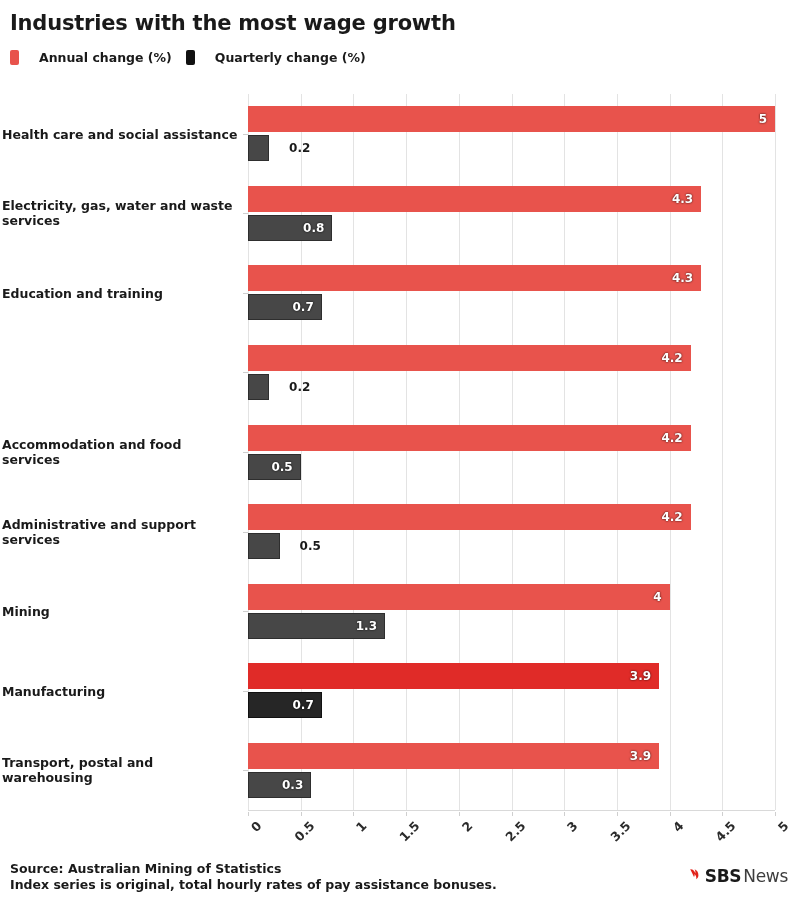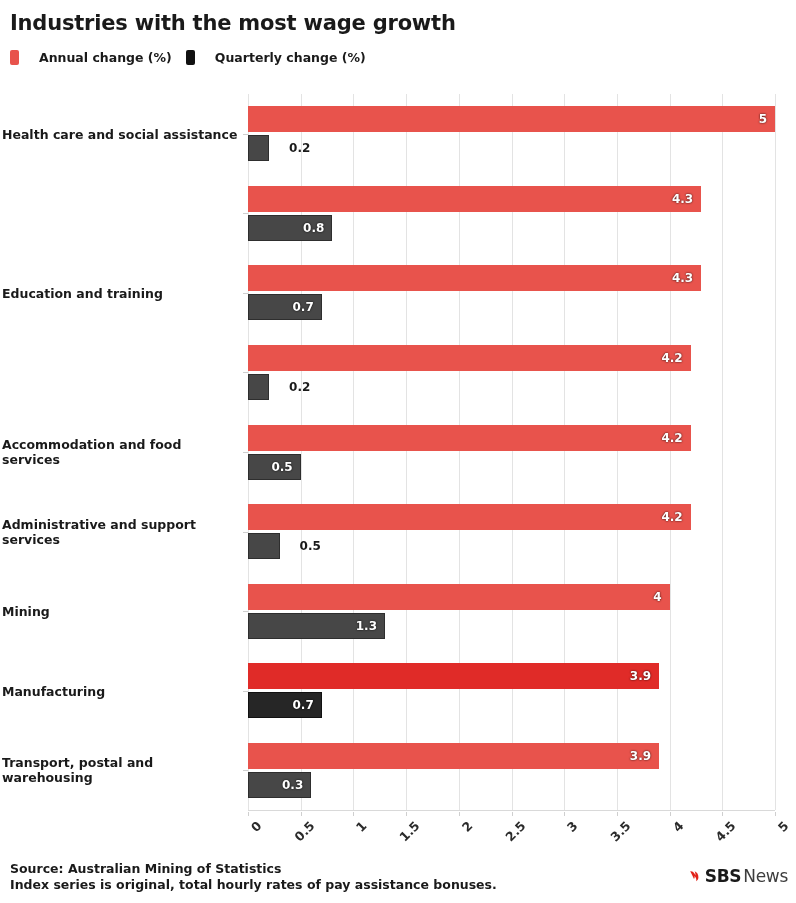--- a/index.html
+++ b/index.html
@@ -188,21 +188,21 @@
     line-height: 16px;
     color: #1a1a1a;
   }
   .footer div { white-space: nowrap; }
 
   .logo {
     position: absolute;
     right: 8px;
     top: 866px;
     display: flex;
-    align-items: center;
+    align-items: flex-start;
     height: 20px;
   }
   .logo-mark { flex: none; margin-right: 1px; }
   .logo-sbs {
     font-size: 17px;
     font-weight: bold;
     letter-spacing: -0.3px;
     color: #1a1a1a;
   }
   .logo-news {
@@ -225,20 +225,21 @@
   </div>
   <div class="legend-item">
     <span class="legend-swatch" id="sw1" style="background: rgb(17, 17, 17);"></span>
     <span>Quarterly change (%)</span>
   </div>
 </div>
 
 <div class="cat-labels" id="cat-labels">
     <div class="cat-label" style="top: 39.7778px;">Health care and social assistance</div>
     <div class="cat-tick" style="top: 39.7778px;"></div>
+    <div class="cat-label" style="top: 119.333px;">Electricity, gas, water and waste services</div>
     <div class="cat-tick" style="top: 119.333px;"></div>
     <div class="cat-label" style="top: 198.889px;">Education and training</div>
     <div class="cat-tick" style="top: 198.889px;"></div>
     <div class="cat-tick" style="top: 278.444px;"></div>
     <div class="cat-label" style="top: 358px;">Accommodation and food services</div>
     <div class="cat-tick" style="top: 358px;"></div>
     <div class="cat-label" style="top: 437.556px;">Administrative and support services</div>
     <div class="cat-tick" style="top: 437.556px;"></div>
     <div class="cat-label" style="top: 517.111px;">Mining</div>
     <div class="cat-tick" style="top: 517.111px;"></div>

